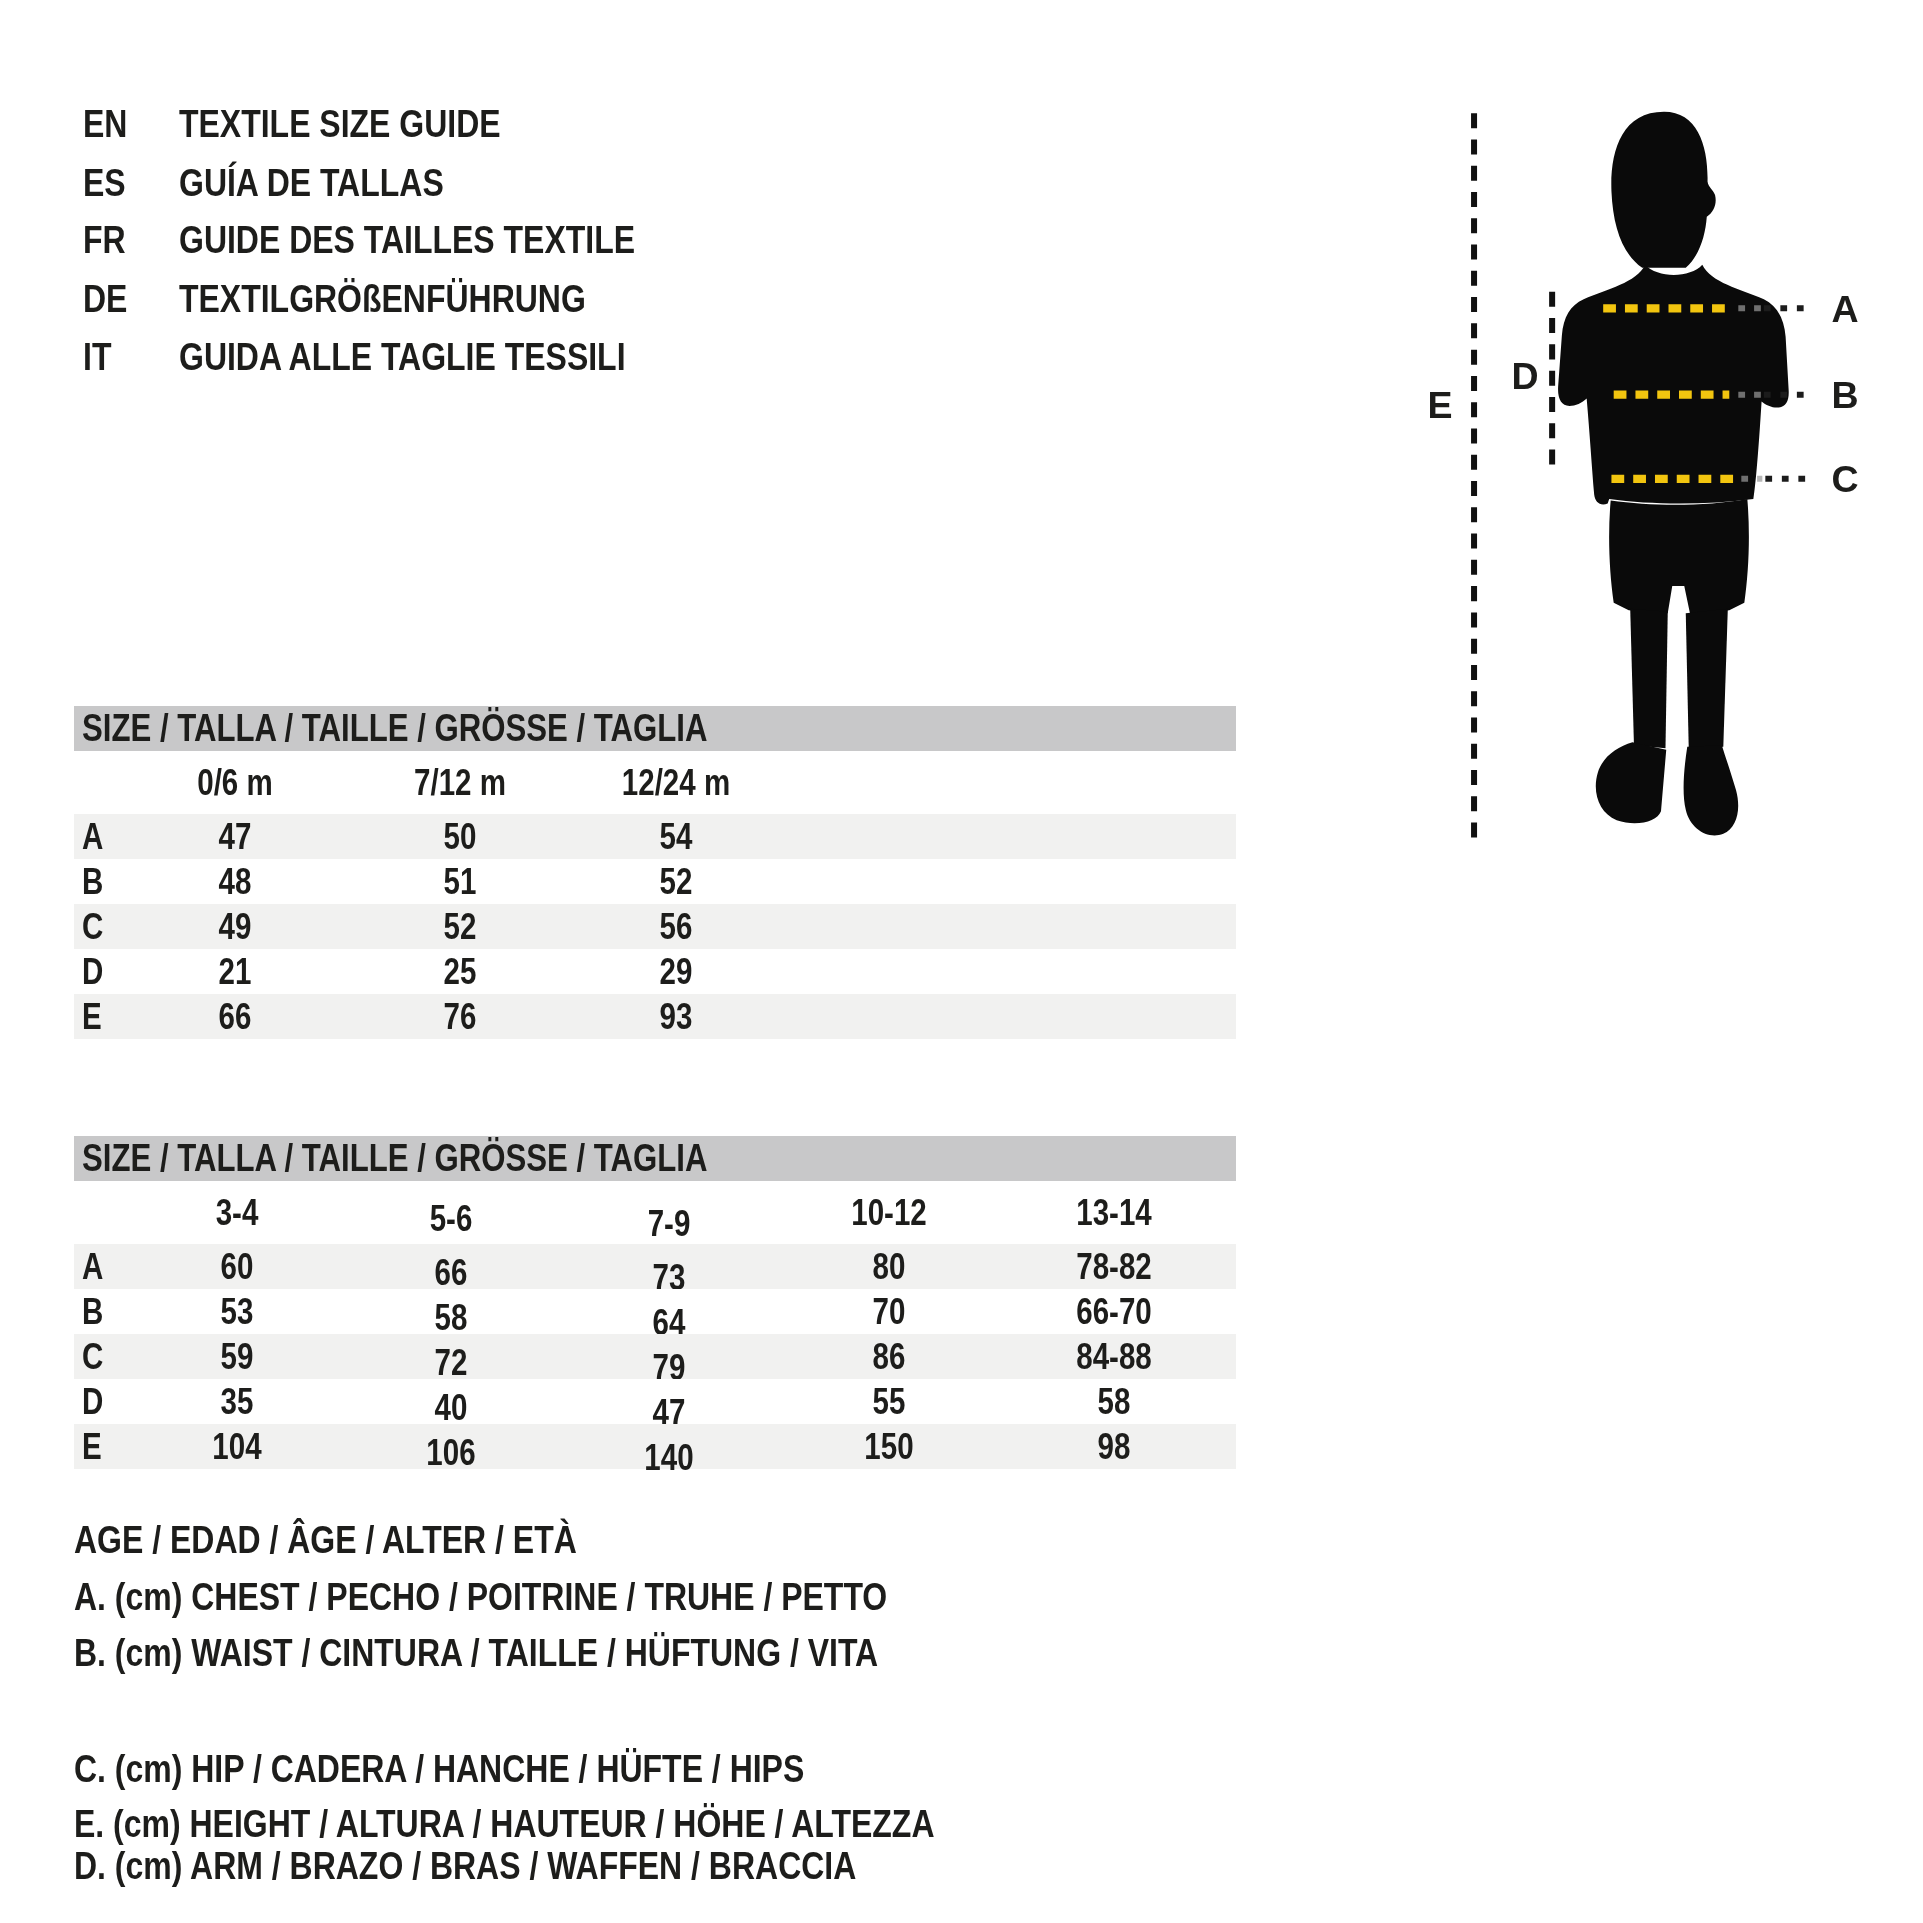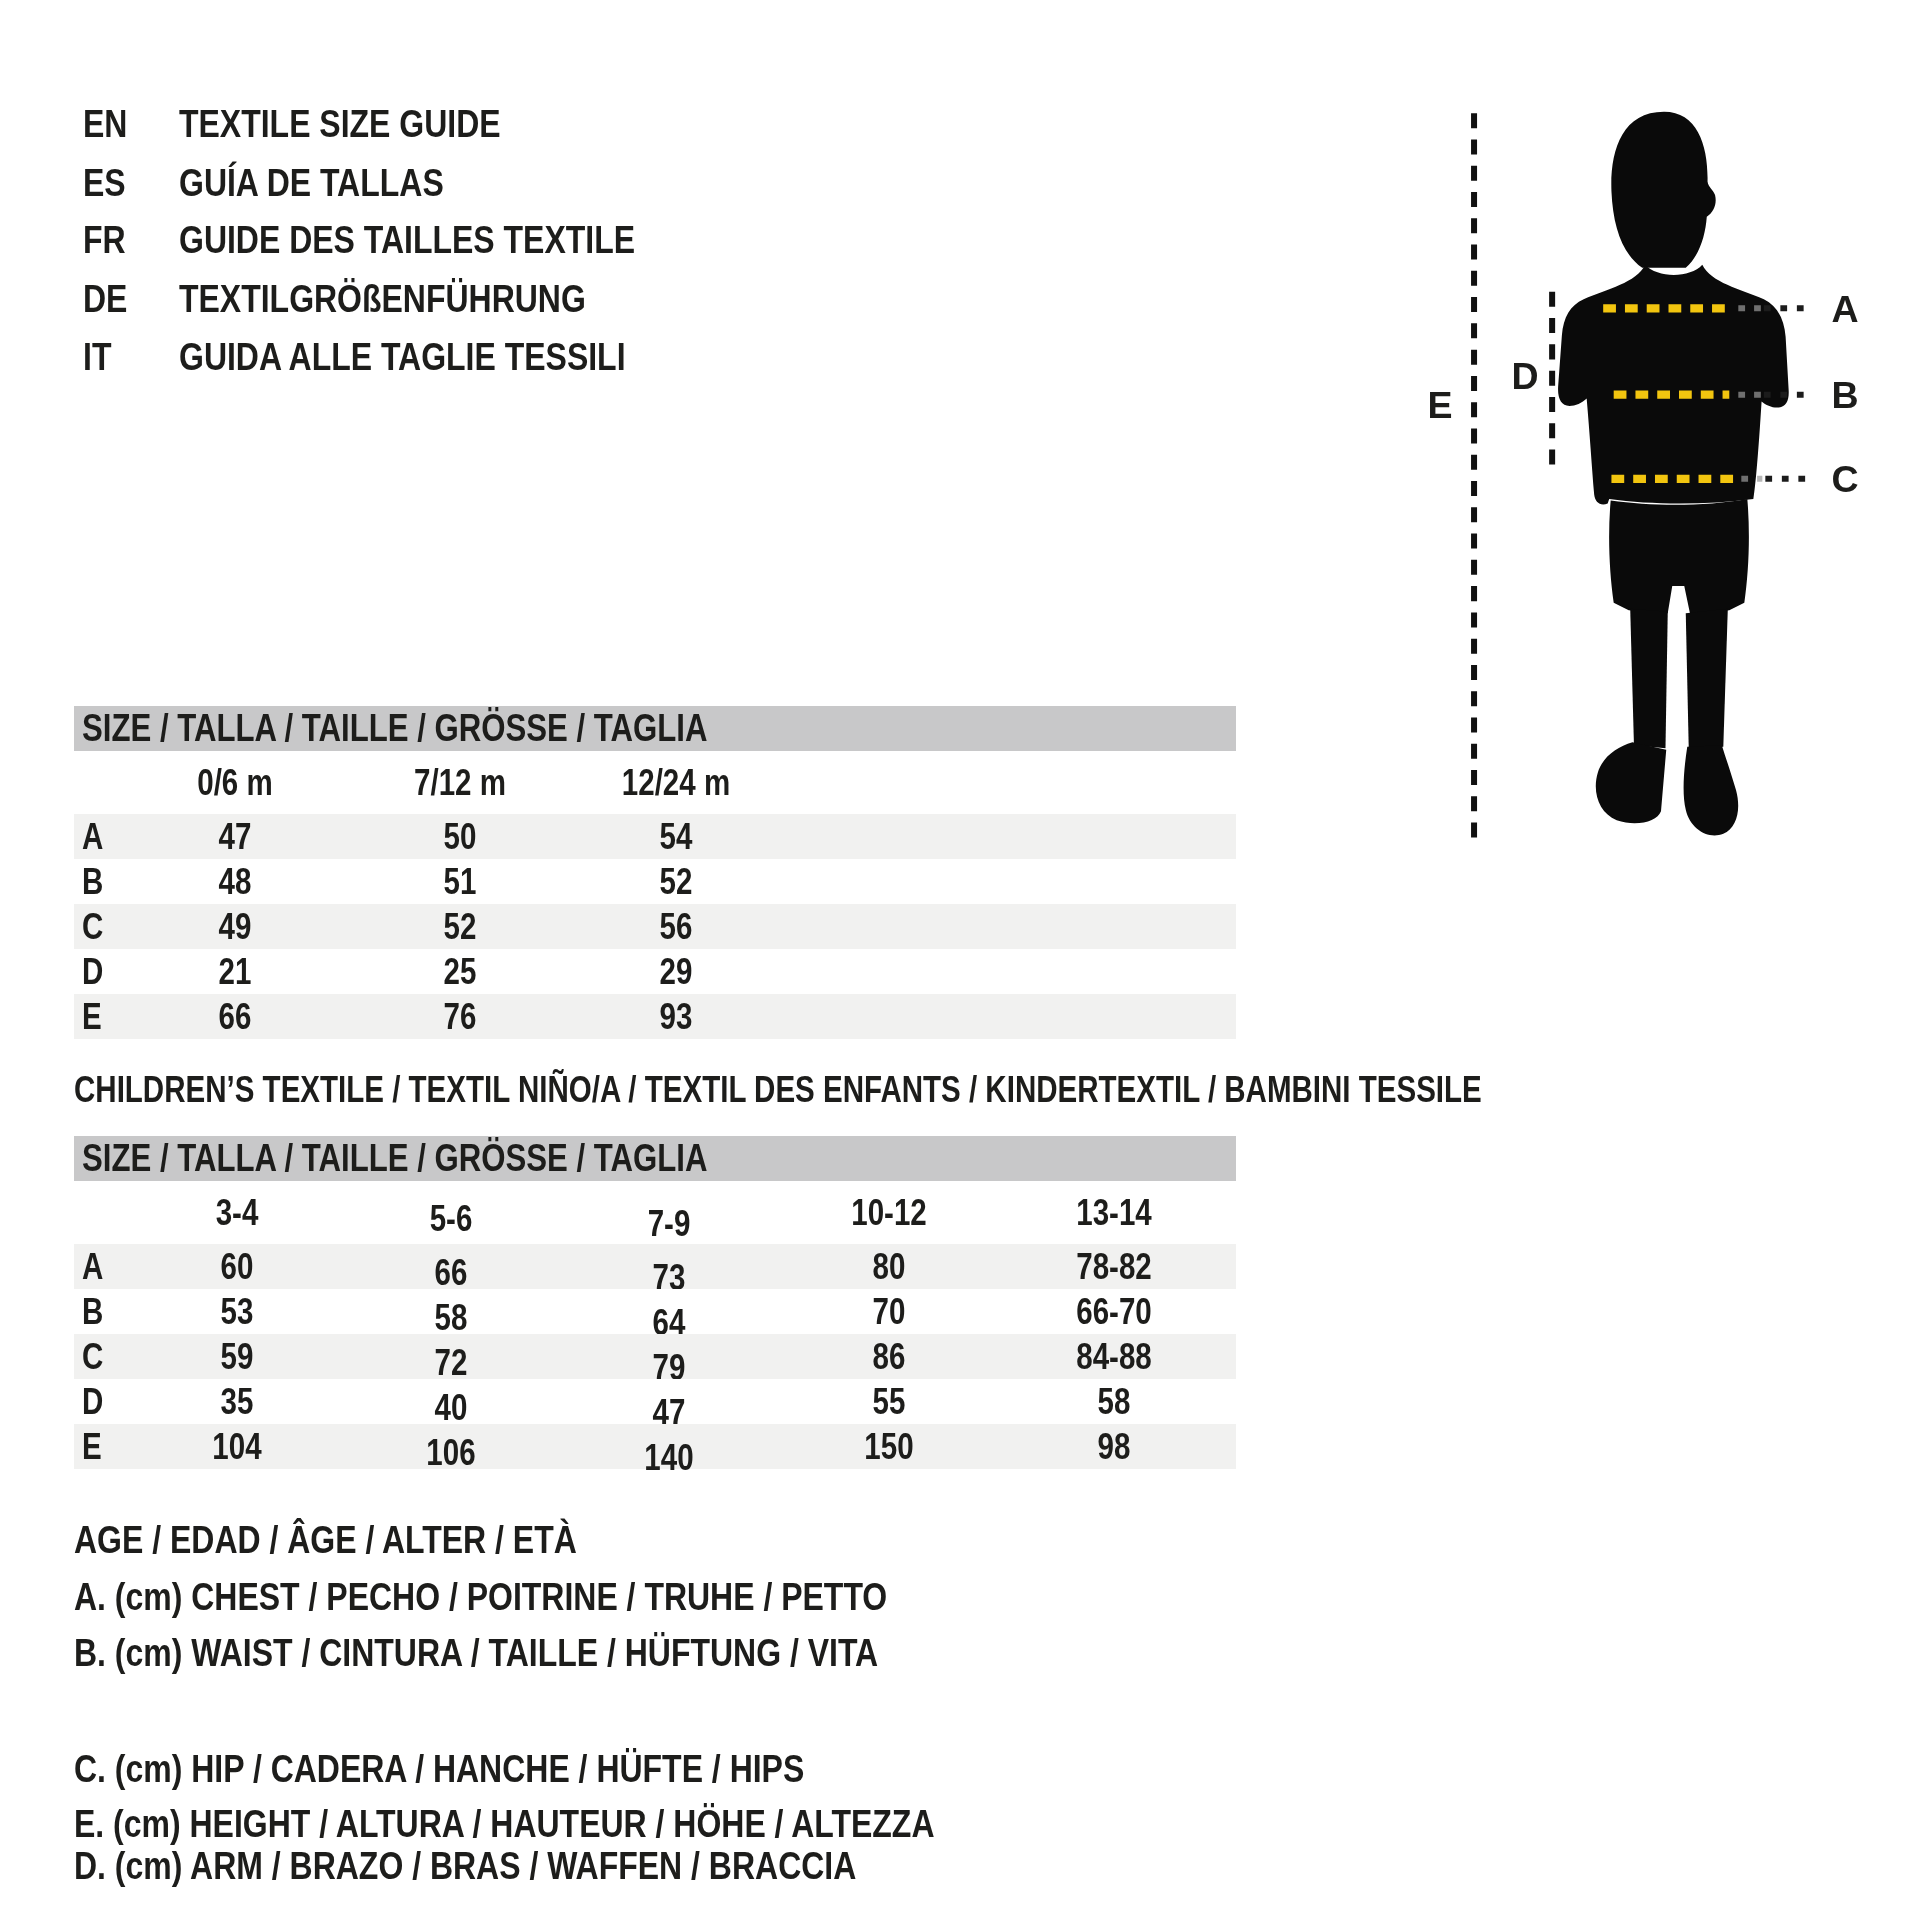--- a/index.html
+++ b/index.html
@@ -124,23 +124,20 @@
       <span class="cell b-c2"><span class="cx">29</span></span>
     </div>
     <div class="t-row stripe">
       <span class="rlabel"><span class="cl">E</span></span>
       <span class="cell b-c0"><span class="cx">66</span></span>
       <span class="cell b-c1"><span class="cx">76</span></span>
       <span class="cell b-c2"><span class="cx">93</span></span>
     </div>
   </div>
 
-  <div class="sec-title" style="top:1070px">
-    <span class="cl">CHILDREN’S TEXTILE / TEXTIL NIÑO/A / TEXTIL DES ENFANTS / KINDERTEXTIL / BAMBINI TESSILE</span>
-  </div>
 
   <div class="tbl" style="top:1136px">
     <div class="size-bar">
       <span class="cl">SIZE / TALLA / TAILLE / GRÖSSE / TAGLIA</span>
     </div>
     <div class="hdr-row">
       <span class="cell k-c0"><span class="cx">3-4</span></span>
       <span class="cell k-c1"><span class="cx">5-6</span></span>
       <span class="cell k-c2"><span class="cx">7-9</span></span>
       <span class="cell k-c3"><span class="cx">10-12</span></span>

